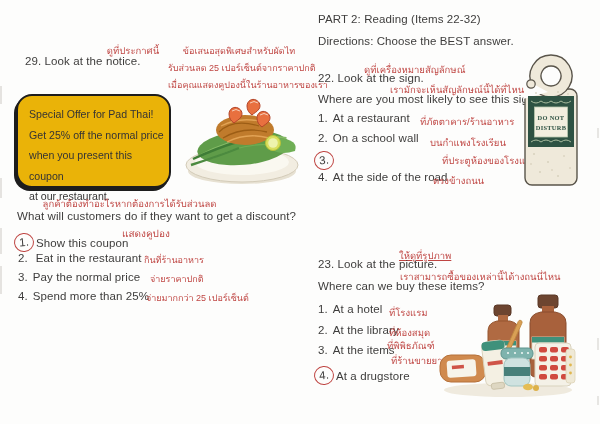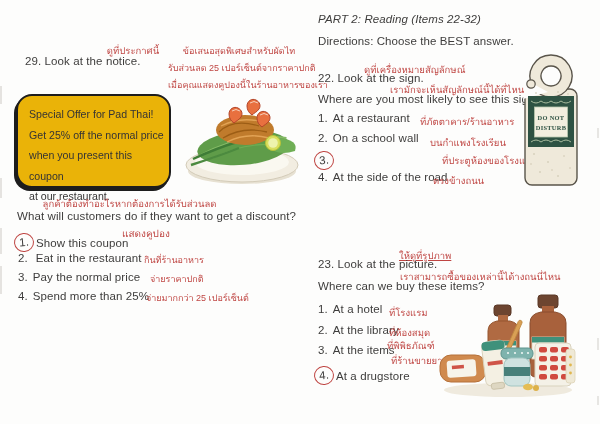--- a/index.html
+++ b/index.html
@@ -101,21 +101,21 @@
   <span class="num">3.</span>
   <span>Pay the normal price</span>
 </div>
 <div class="t red" style="left:150px;top:272px;font-size:9px;">จ่ายราคาปกติ</div>
 <div class="t en row" style="left:18px;top:290px;">
   <span class="num">4.</span>
   <span>Spend more than 25%</span>
 </div>
 <div class="t red" style="left:146px;top:291px;font-size:9px;">จ่ายมากกว่า 25 เปอร์เซ็นต์</div>
 
-<div class="t en" style="left:318px;top:13px;font-style:italic;">PART 2: Reading (Items 22-32)</div>
+<div class="t en" style="left:318px;top:13px;">PART 2: Reading (Items 22-32)</div>
 <div class="t en" style="left:318px;top:35px;">Directions: Choose the BEST answer.</div>
 
 <div class="t red" style="left:364px;top:62px;">ดูที่เครื่องหมายสัญลักษณ์</div>
 <div class="t en" style="left:318px;top:72px;">22. Look at the sign.</div>
 <div class="t red" style="left:390px;top:82px;">เรามักจะเห็นสัญลักษณ์นี้ได้ที่ไหน</div>
 <div class="t en" style="left:318px;top:93px;">Where are you most likely to see this sign?</div>
 
 <div class="t en row" style="left:318px;top:112px;">
   <span class="num">1.</span>
   <span>At a restaurant</span>

